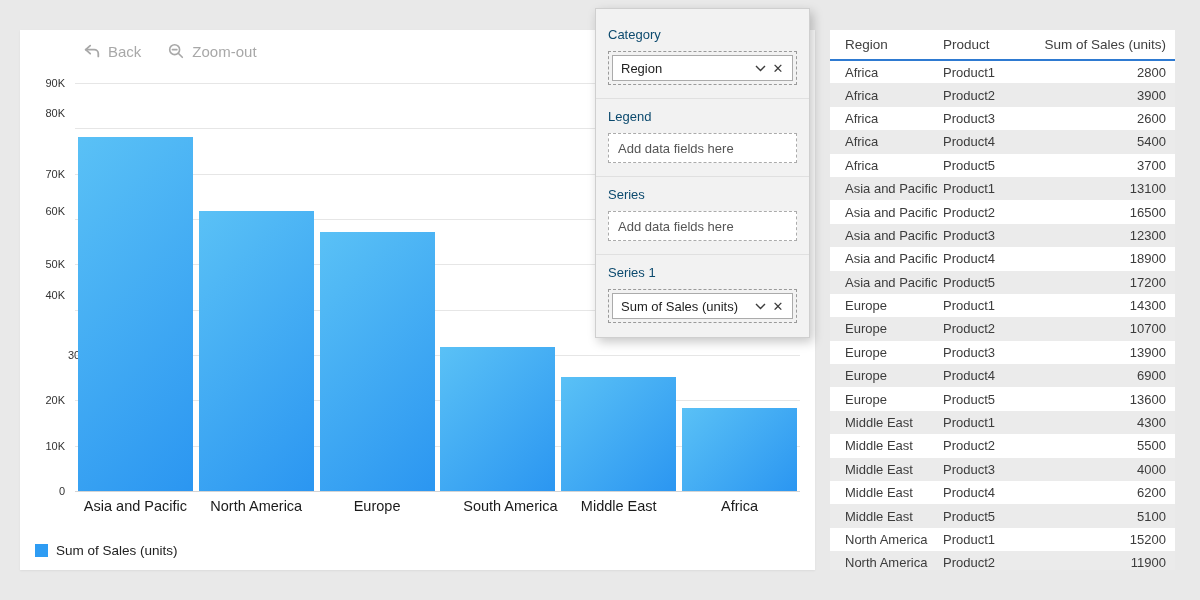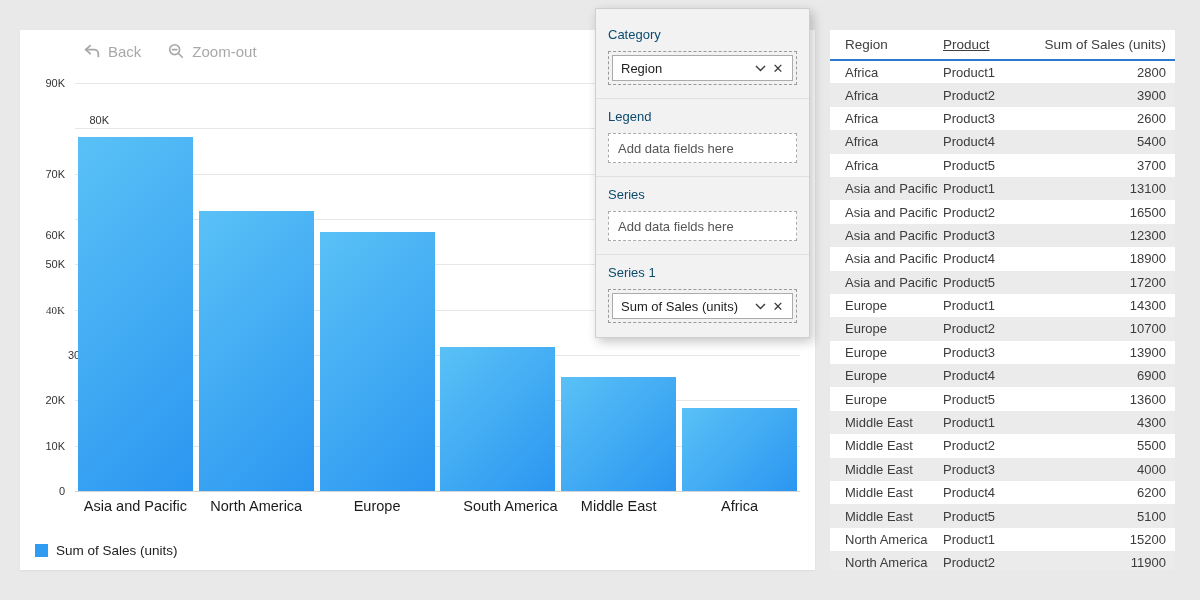--- a/index.html
+++ b/index.html
@@ -113,29 +113,29 @@
   <div class="plot">
       <div class="gridline" style="top: 408px; background: rgb(212, 212, 212);"></div>
       <div class="y-label" style="top: 400px;">0</div>
       <div class="gridline" style="top: 362.667px;"></div>
       <div class="y-label" style="top: 354.667px;">10K</div>
       <div class="gridline" style="top: 317.333px;"></div>
       <div class="y-label" style="top: 309.333px;">20K</div>
       <div class="gridline" style="top: 272px;"></div>
       <div class="y-label" style="top: 264px; padding-left: 48px;">30K</div>
       <div class="gridline" style="top: 226.667px;"></div>
-      <div class="y-label" style="top: 219px; font-family: Liberation Serif, serif;">40K</div>
+      <div class="y-label" style="top: 204px;">40K</div>
       <div class="gridline" style="top: 181.333px;"></div>
       <div class="y-label" style="top: 173.333px;">50K</div>
       <div class="gridline" style="top: 136px;"></div>
-      <div class="y-label" style="top: 144px;">60K</div>
+      <div class="y-label" style="top: 120px;">60K</div>
       <div class="gridline" style="top: 90.6667px;"></div>
       <div class="y-label" style="top: 82.6667px;">70K</div>
       <div class="gridline" style="top: 45.3333px;"></div>
-      <div class="y-label" style="top: 29px; margin-left: 44px;">80K</div>
+      <div class="y-label" style="top: 22px;">80K</div>
       <div class="gridline" style="top: 0px;"></div>
       <div class="y-label" style="top: -8px;">90K</div>
       <div class="bar" style="left: 2.91667px; width: 115px; height: 353.6px; background: linear-gradient(135deg, rgb(90, 193, 246), rgb(43, 150, 241));"></div>
       <div class="x-label" style="left: 0px; width: 120.833px;">Asia and Pacific</div>
       <div class="bar" style="left: 123.75px; width: 115px; height: 280.16px; background: linear-gradient(135deg, rgb(90, 193, 246), rgb(43, 150, 241));"></div>
       <div class="x-label" style="left: 120.833px; width: 120.833px;">North America</div>
       <div class="bar" style="left: 244.583px; width: 115px; height: 258.853px; background: linear-gradient(135deg, rgb(90, 193, 246), rgb(43, 150, 241));"></div>
       <div class="x-label" style="left: 241.667px; width: 120.833px;">Europe</div>
       <div class="bar" style="left: 365.417px; width: 115px; height: 144.16px; background: linear-gradient(135deg, rgb(90, 193, 246), rgb(43, 150, 241));"></div>
       <div class="x-label" style="left: 375px; width: 120.833px;">South America</div>
@@ -195,21 +195,21 @@
 <div class="table-card">
   <table class="data-table">
     <colgroup>
         <col class="c1">
         <col class="c2">
         <col class="c3">
       </colgroup>
     <thead>
       <tr>
         <th style="border-bottom: 2px solid rgb(46, 122, 209);">Region</th>
-        <th style="border-bottom: 2px solid rgb(46, 122, 209); text-decoration: underline;">Product</th>
+        <th style="border-bottom: 2px solid rgb(46, 122, 209);">Product</th>
         <th class="num" style="border-bottom: 2px solid rgb(46, 122, 209);">Sum of Sales (units)</th>
       </tr>
     </thead>
     <tbody>
         <tr>
           <td>Africa</td>
           <td>Product1</td>
           <td class="num">2800</td>
         </tr>
         <tr>

